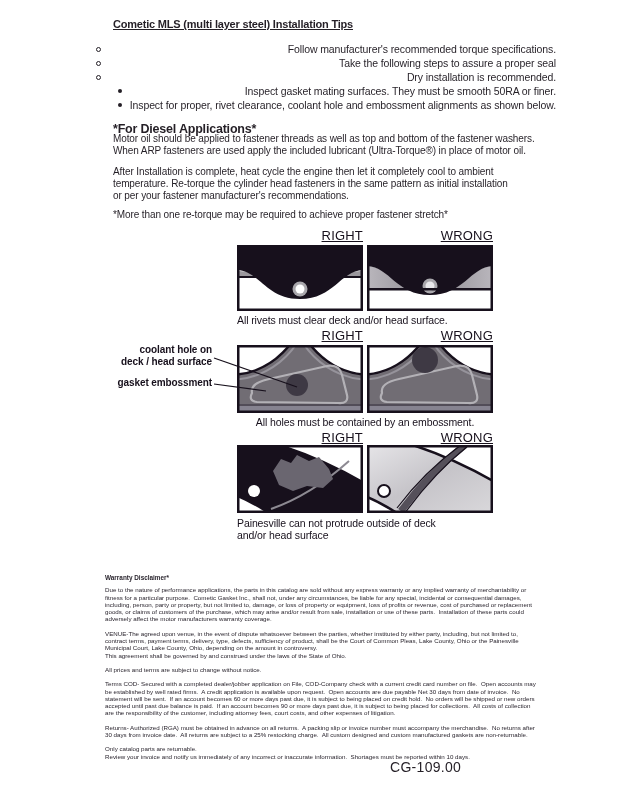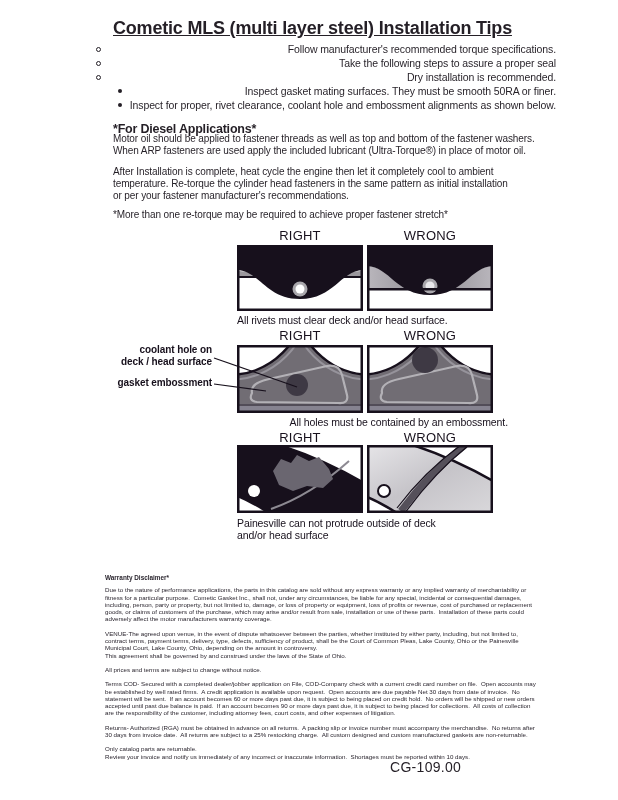--- a/index.html
+++ b/index.html
@@ -1,43 +1,43 @@
 <!DOCTYPE html>
 <html><head>
 <meta charset="utf-8">
 <style>
   html,body{margin:0;padding:0;background:#fff;}
   .page{position:relative;width:618px;height:800px;background:#ffffff;
         font-family:"Liberation Sans", sans-serif;color:#241f26;overflow:hidden;}
   .abs{position:absolute;}
 
-  .title{left:113px;top:18px;font-size:18px;font-weight:bold;text-decoration:underline;letter-spacing:-0.2px;}
+  .title{left:113px;top:18px;font-size:11px;font-weight:bold;text-decoration:underline;letter-spacing:-0.2px;}
 
   .bullets{left:96px;top:42px;width:460px;font-size:10.5px;letter-spacing:-0.1px;}
   .b-row{display:flex;align-items:flex-start;height:14px;line-height:14px;justify-content:space-between;}
   .b-row.indent{padding-left:22px;}
   .dot{flex:0 0 auto;width:4px;height:4px;border-radius:50%;margin:5px 5px 0 0;}
   .dot.open{border:1px solid #241f26;width:3px;height:3px;}
   .dot.fill{background:#241f26;}
 
   .diesel-h{left:113px;top:122px;font-size:12.5px;font-weight:bold;letter-spacing:-0.2px;}
   .body-p{left:113px;width:470px;font-size:10px;line-height:11.8px;letter-spacing:-0.1px;white-space:pre-line;}
   .p1{top:133px;} .p2{top:166px;} .pnote{top:209px;}
 
-  .fig-label{width:126px;text-align:center;font-size:13px;letter-spacing:0.2px;color:#17101c;}
+  .fig-label{width:126px;text-align:right;font-size:13px;letter-spacing:0.2px;color:#17101c;text-decoration:underline;}
   .fl-a{left:237px;} .fl-b{left:367px;}
   .row1{top:228px;} .row2{top:328px;} .row3{top:430px;}
 
   .panel{display:block;}
   .pa{left:237px;} .pb{left:367px;}
   .pr1{top:245px;} .pr2{top:345px;} .pr3{top:445px;}
 
   .caption{font-size:10.5px;letter-spacing:-0.1px;color:#17101c;white-space:pre-line;line-height:12px;}
   .cap1{left:237px;top:314px;}
-  .cap2{left:222px;top:416px;width:286px;text-align:right;}
+  .cap2{left:222px;top:416px;width:286px;text-align:center;}
   .cap3{left:237px;top:517px;}
 
   .side-label{left:80px;width:132px;text-align:right;font-size:10px;line-height:11.5px;
               letter-spacing:-0.1px;white-space:pre-line;color:#17101c;font-weight:bold;}
   .sl-coolant{top:344px;} .sl-emboss{top:377px;}
   .leaders{left:210px;top:340px;pointer-events:none;}
 
   .legal{left:105px;top:574px;width:470px;font-size:6.2px;line-height:7.3px;color:#2a252e;}
   .legal-h{font-weight:bold;font-size:6.4px;}
   .legal p{margin:0;white-space:pre-wrap;}

